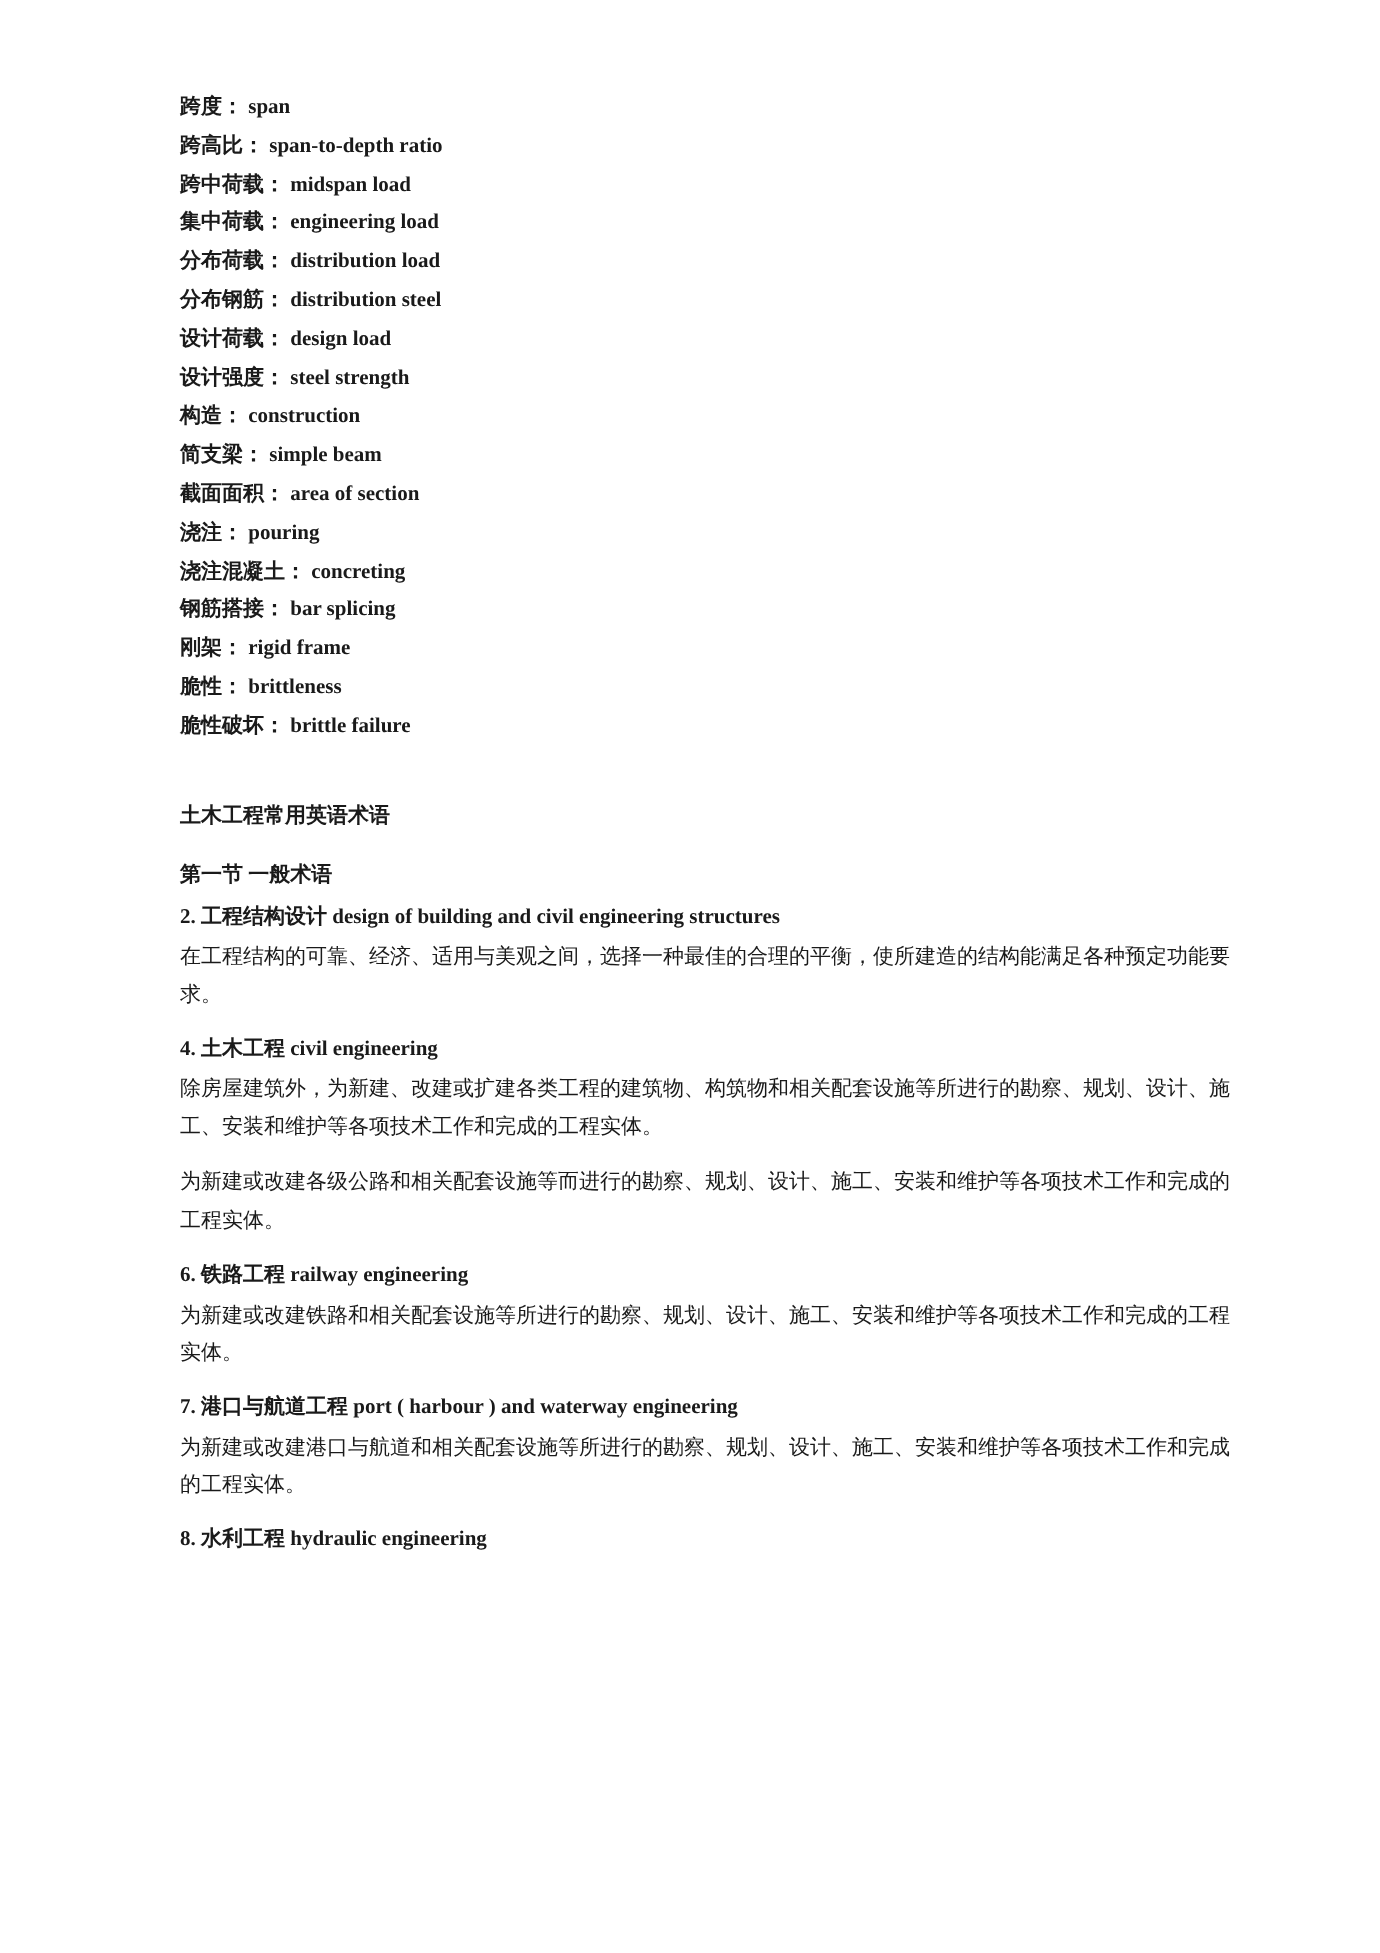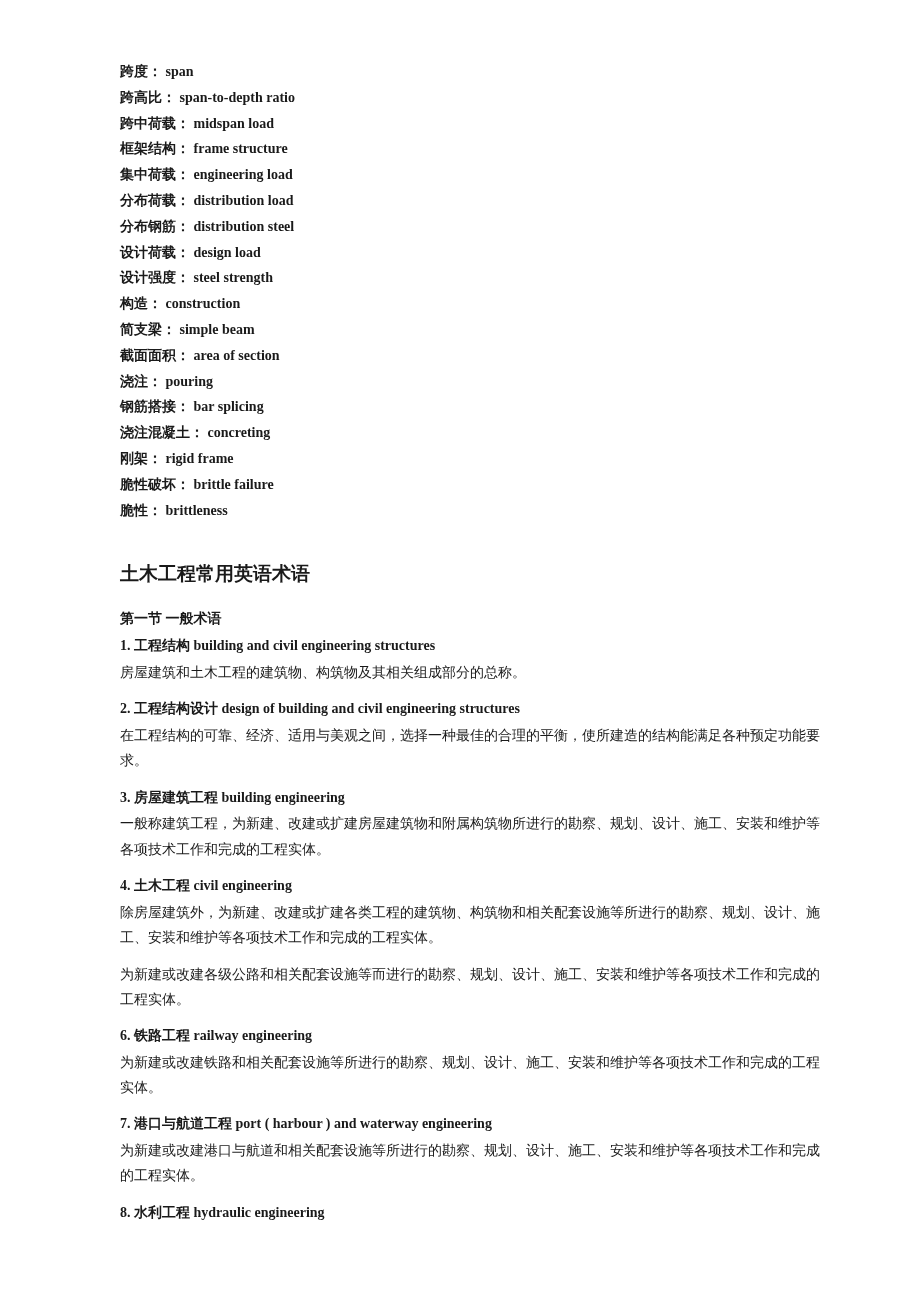--- a/index.html
+++ b/index.html
@@ -22,21 +22,21 @@
       margin-bottom: 36px;
       font-weight: bold;
     }
 
     .term-item {
       display: block;
       margin-bottom: 2px;
     }
 
     .section-title {
-      font-size: 19px;
+      font-size: 14px;
       font-weight: bold;
       margin-top: 24px;
       margin-bottom: 16px;
     }
 
     .section-heading {
       font-size: 14px;
       font-weight: bold;
       margin-top: 16px;
       margin-bottom: 4px;
@@ -56,53 +56,44 @@
       line-height: 1.8;
     }
   </style>
 </head>
 <body>
 
 <div class="term-list">
 <span class="term-item">跨度： span</span>
     <span class="term-item">跨高比： span-to-depth ratio</span>
     <span class="term-item">跨中荷载： midspan load</span>
-    <span class="term-item">框架结构： frame structure</span>
     <span class="term-item">集中荷载： engineering load</span>
     <span class="term-item">分布荷载： distribution load</span>
     <span class="term-item">分布钢筋： distribution steel</span>
     <span class="term-item">设计荷载： design load</span>
     <span class="term-item">设计强度： steel strength</span>
     <span class="term-item">构造： construction</span>
     <span class="term-item">简支梁： simple beam</span>
     <span class="term-item">截面面积： area of section</span>
     <span class="term-item">浇注： pouring</span>
+    <span class="term-item">浇注混凝土： concreting</span>
     <span class="term-item">钢筋搭接： bar splicing</span>
-    <span class="term-item">浇注混凝土： concreting</span>
     <span class="term-item">刚架： rigid frame</span>
+    <span class="term-item">脆性： brittleness</span>
     <span class="term-item">脆性破坏： brittle failure</span>
-    <span class="term-item">脆性： brittleness</span>
   </div>
 
 <div class="section-title">土木工程常用英语术语</div>
 
 <div class="section-heading">第一节  一般术语</div>
 
 <div class="numbered-sections">
-<div class="numbered-section">
-      <div class="numbered-title">1.  工程结构  building and civil engineering structures</div>
-      <div class="description">房屋建筑和土木工程的建筑物、构筑物及其相关组成部分的总称。</div>
-    </div>
     <div class="numbered-section">
       <div class="numbered-title">2.  工程结构设计  design of building and civil engineering structures</div>
       <div class="description">在工程结构的可靠、经济、适用与美观之间，选择一种最佳的合理的平衡，使所建造的结构能满足各种预定功能要求。</div>
-    </div>
-    <div class="numbered-section">
-      <div class="numbered-title">3.  房屋建筑工程  building engineering</div>
-      <div class="description">一般称建筑工程，为新建、改建或扩建房屋建筑物和附属构筑物所进行的勘察、规划、设计、施工、安装和维护等各项技术工作和完成的工程实体。</div>
     </div>
     <div class="numbered-section">
       <div class="numbered-title">4.  土木工程  civil engineering</div>
       <div class="description">除房屋建筑外，为新建、改建或扩建各类工程的建筑物、构筑物和相关配套设施等所进行的勘察、规划、设计、施工、安装和维护等各项技术工作和完成的工程实体。</div>
     </div>
     <div class="numbered-section">
       <div class="description">为新建或改建各级公路和相关配套设施等而进行的勘察、规划、设计、施工、安装和维护等各项技术工作和完成的工程实体。</div>
     </div>
     <div class="numbered-section">
       <div class="numbered-title">6.  铁路工程  railway engineering</div>

